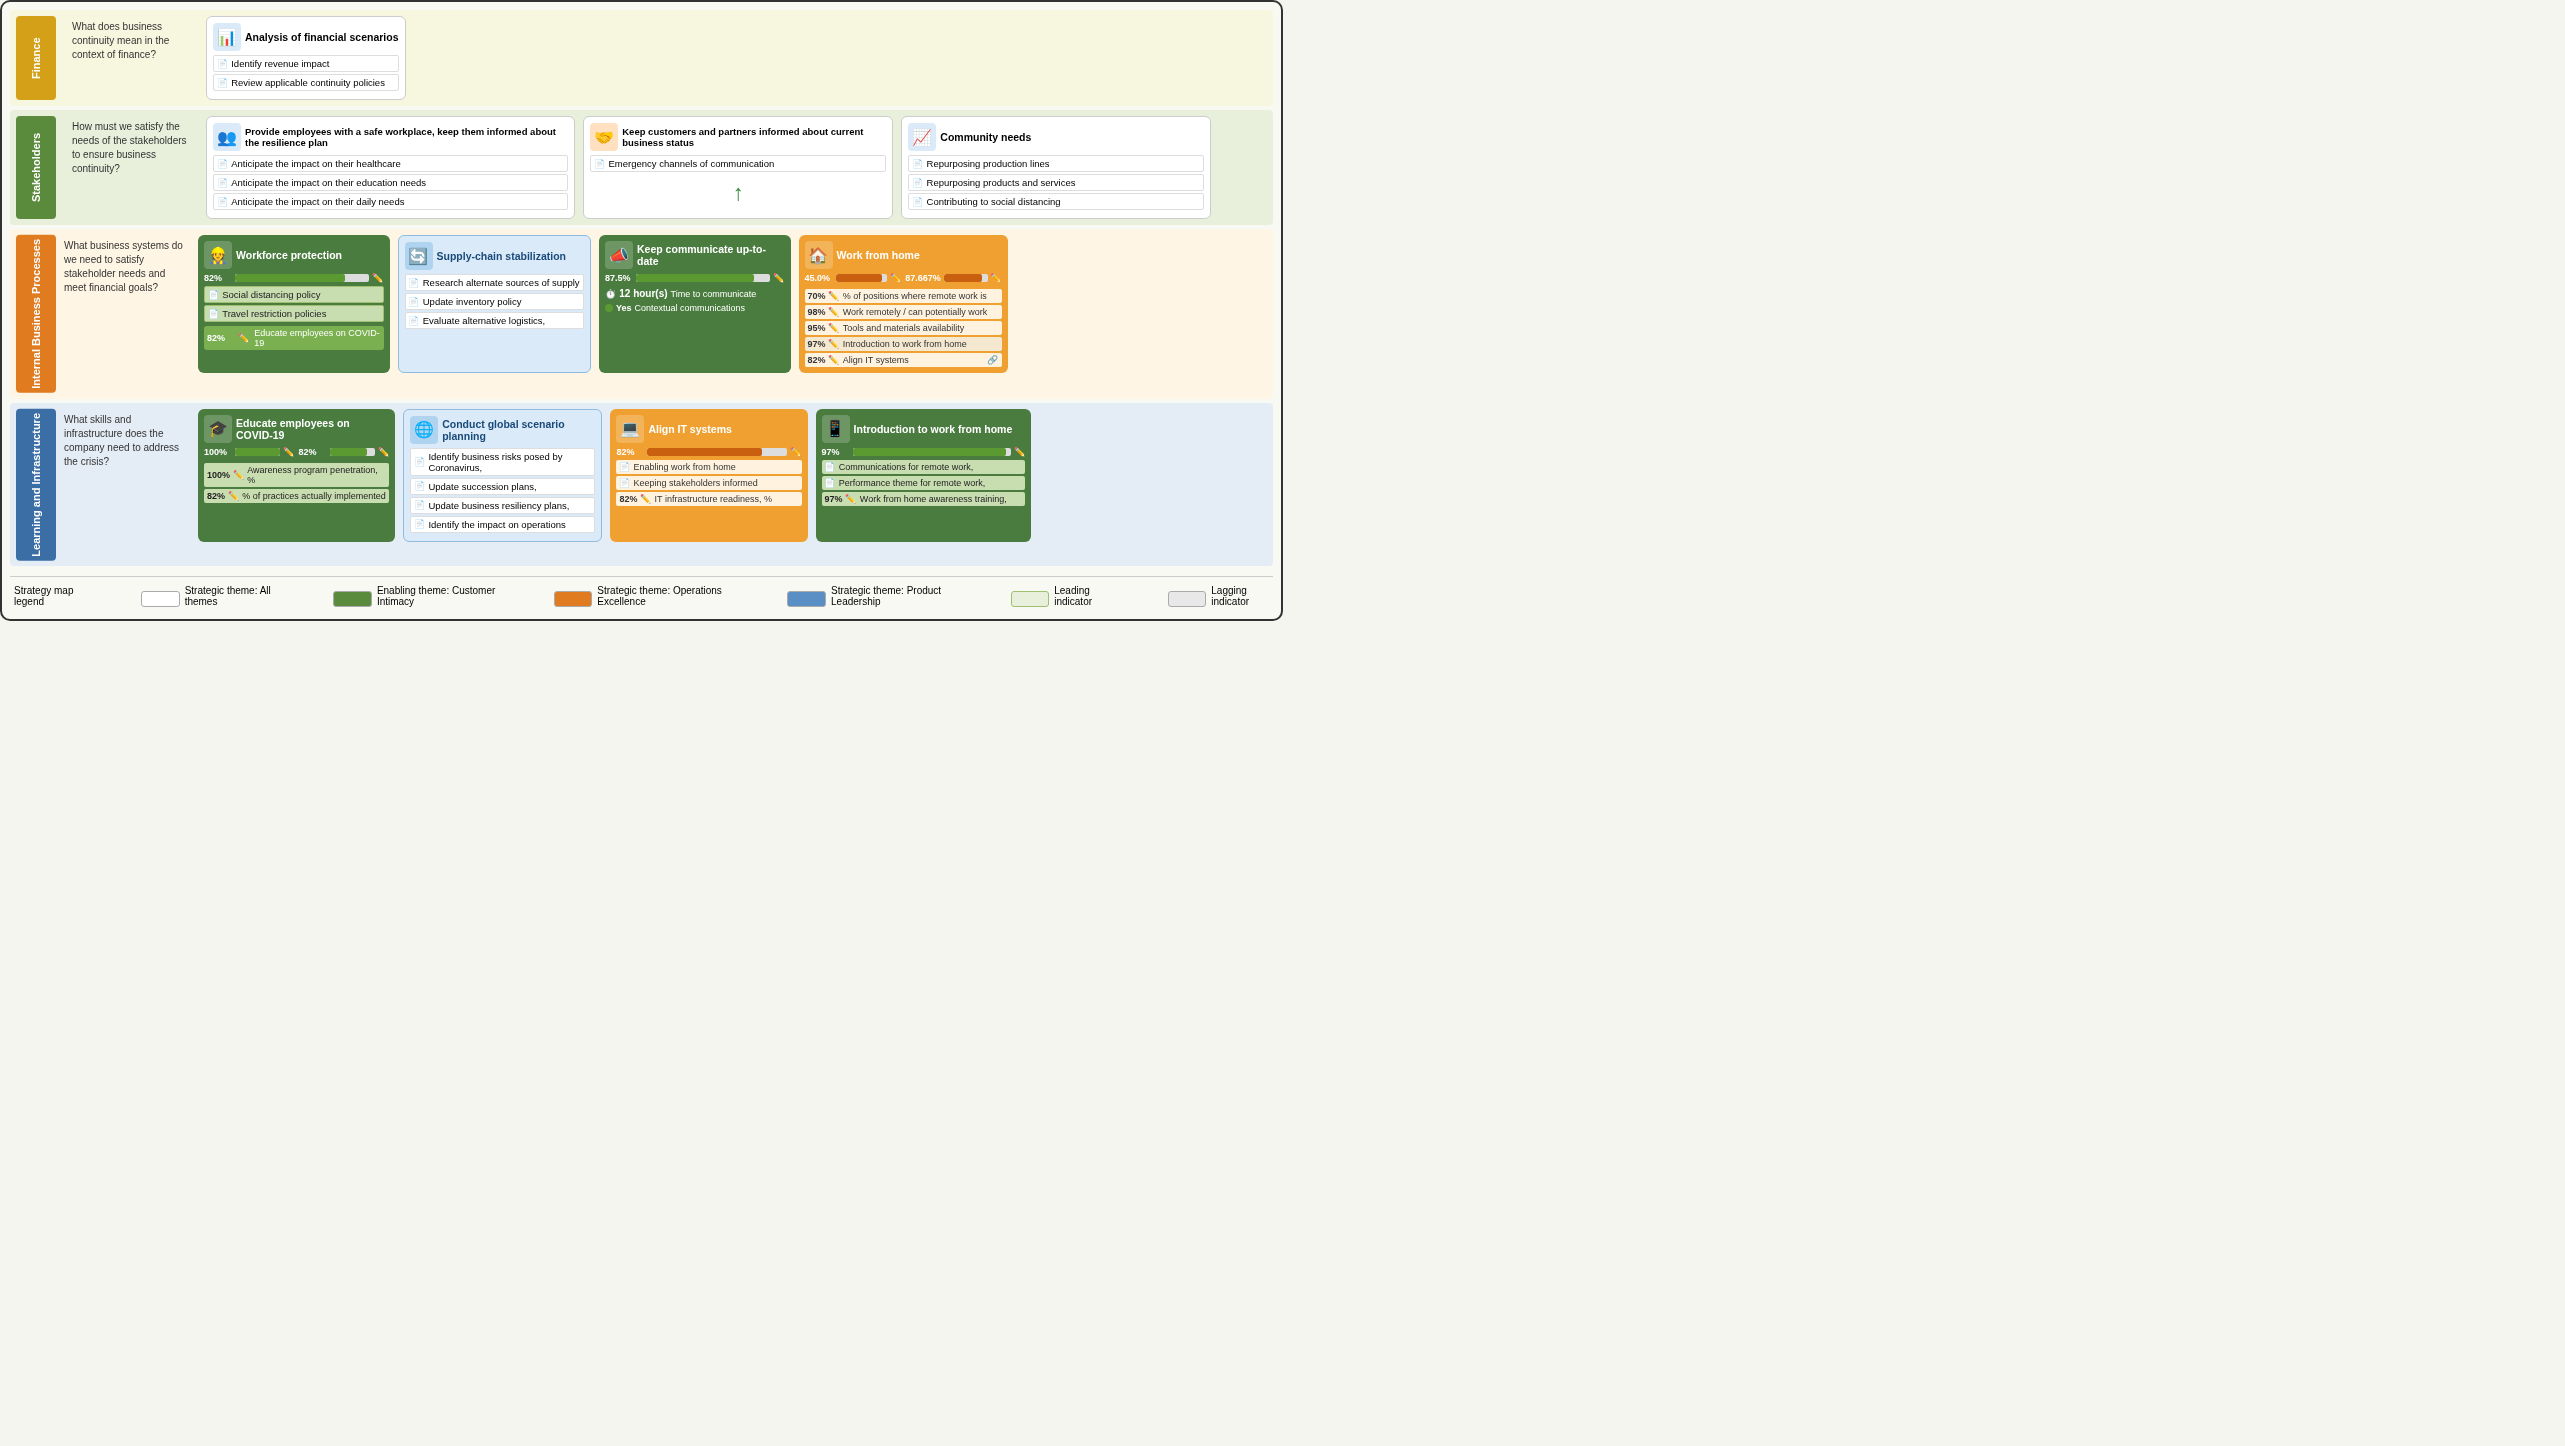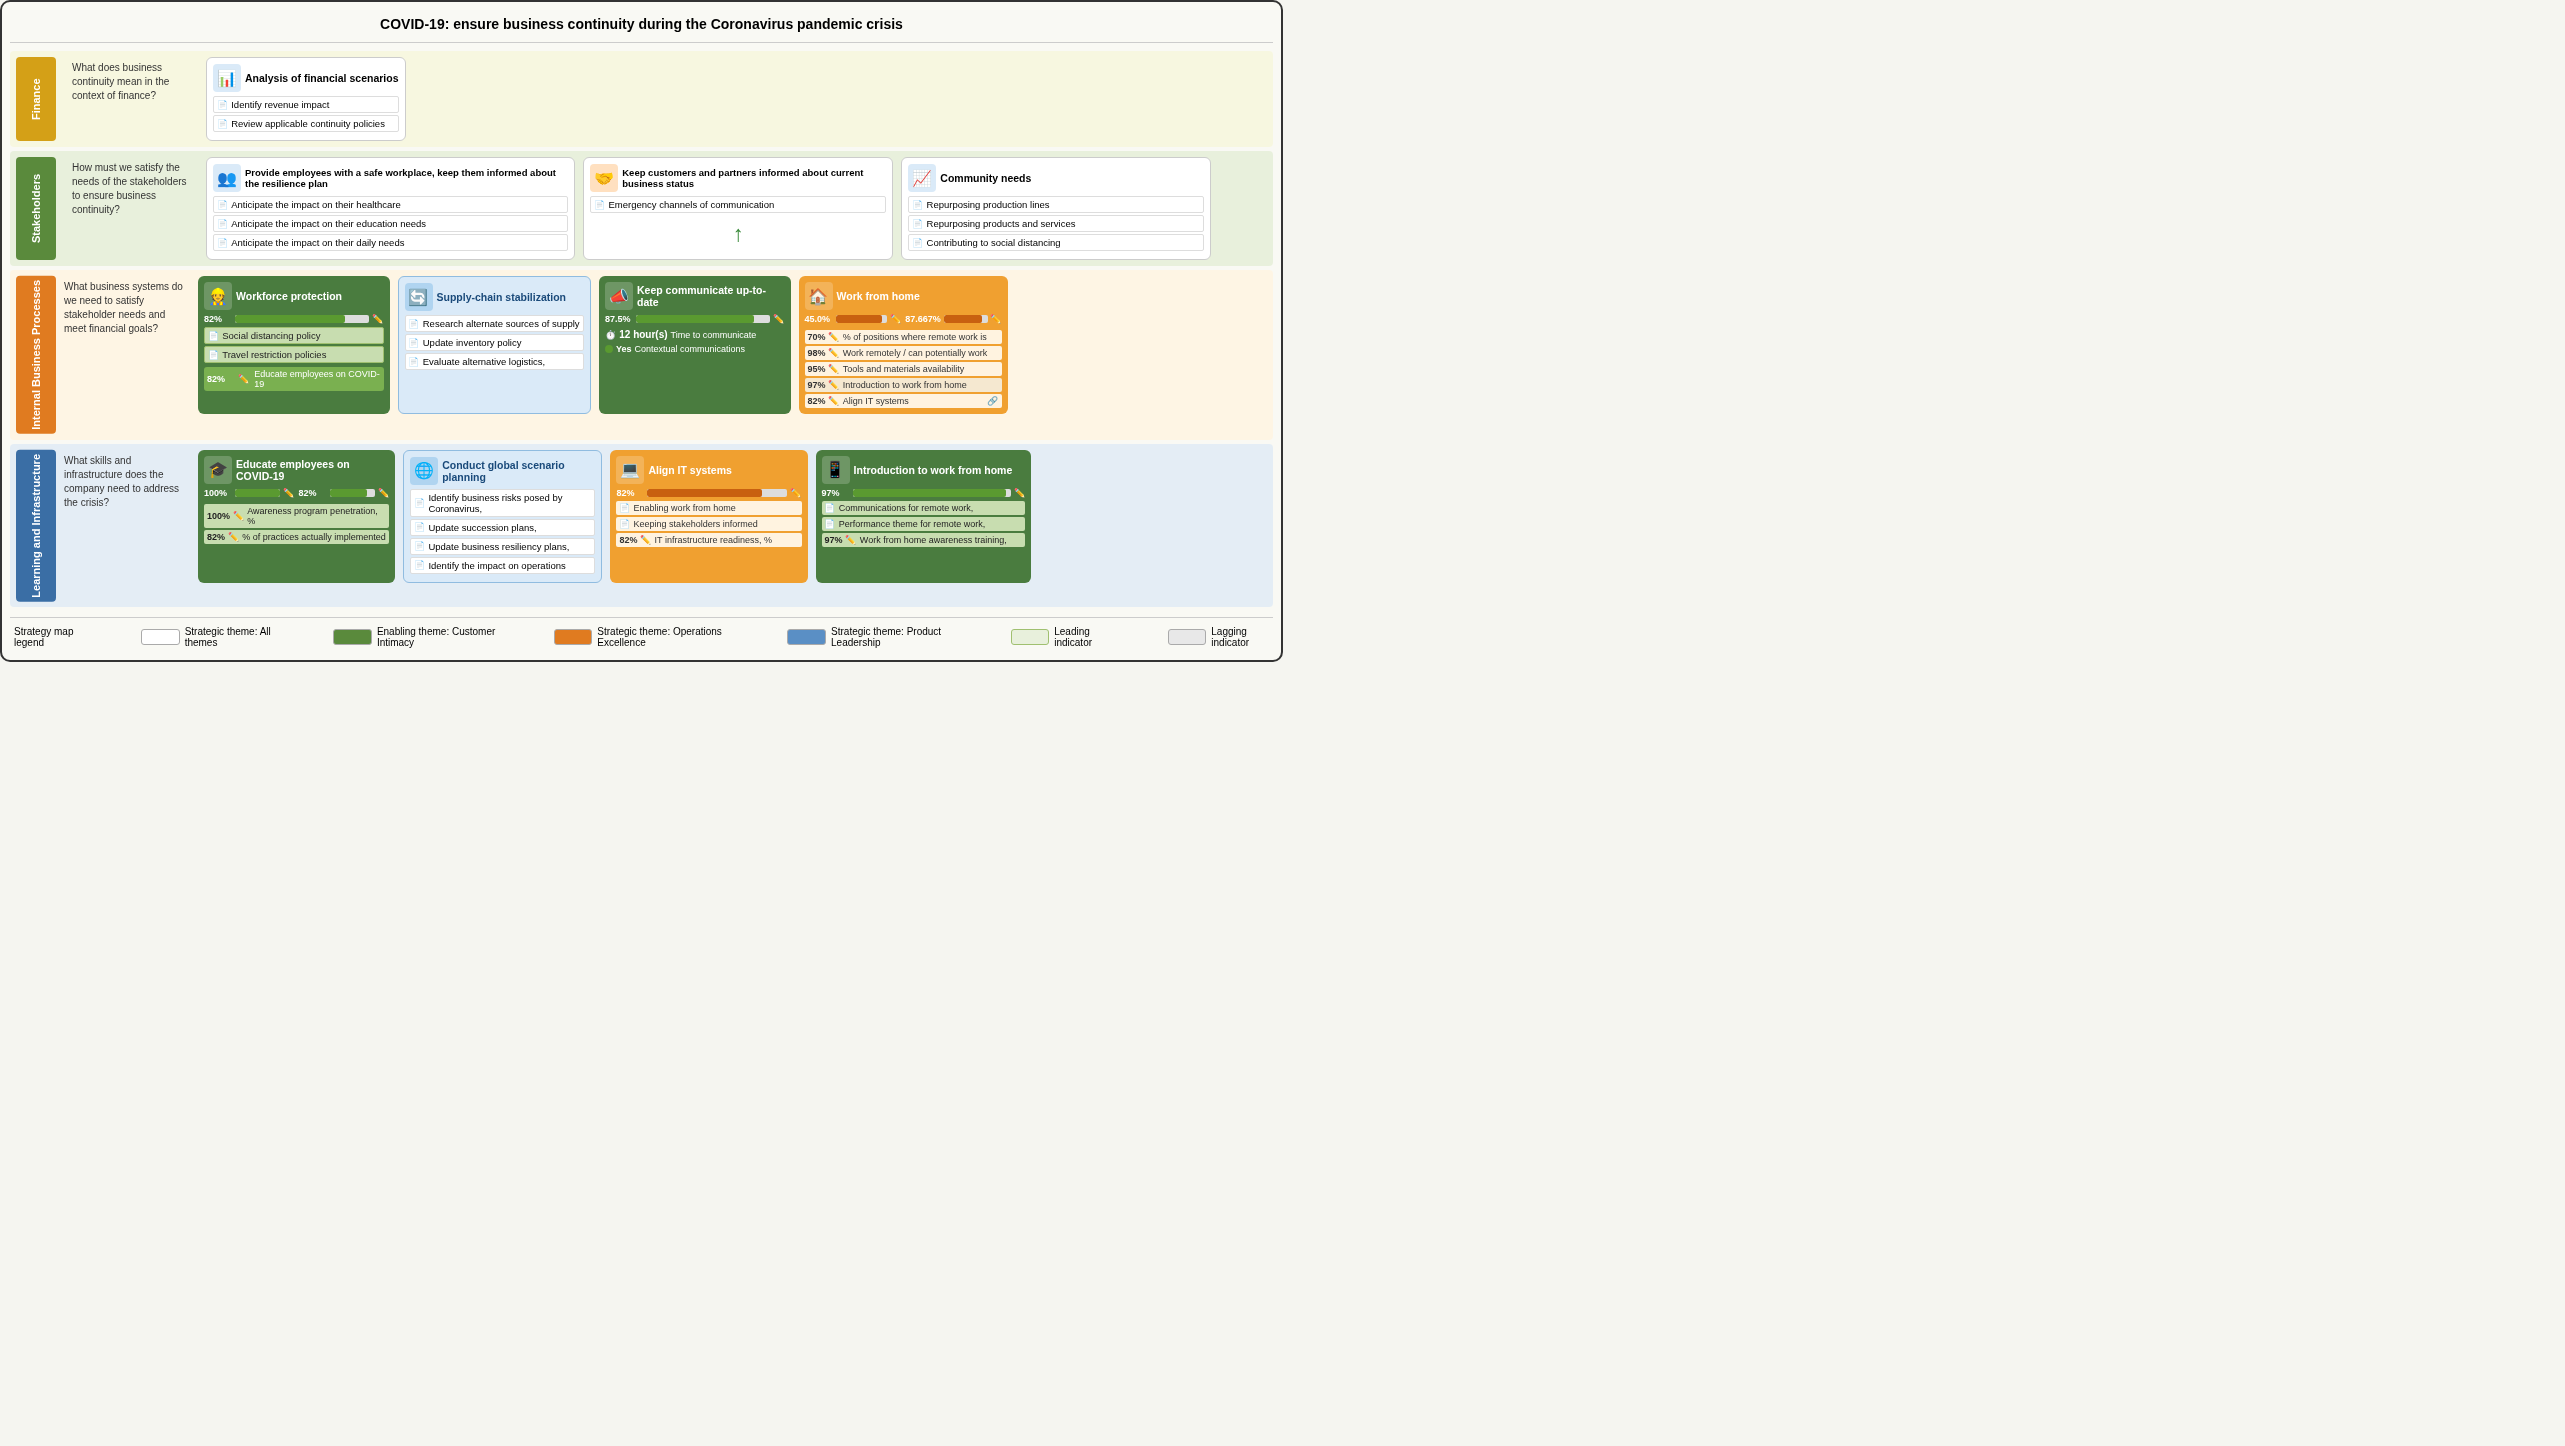--- a/index.html
+++ b/index.html
@@ -218,21 +218,21 @@
       align-items: center;
       gap: 16px;
       padding: 8px 4px 4px 4px;
       font-size: 10px;
       border-top: 1px solid #ccc;
       margin-top: 6px;
     }
 
     .legend-item {
       display: flex;
-      align-items: center;
+      align-items: flex-end;
       gap: 5px;
       margin-left: 40px;
     }
 
     .legend-box {
       width: 50px;
       height: 16px;
       border-radius: 3px;
       border: 1px solid #aaa;
     }
@@ -240,21 +240,20 @@
     .legend-box-green { background: #5a8a3c; }
     .legend-box-light { background: #e8f0dc; border: 1px solid #a0c070; }
     .legend-box-gray { background: #e8e8e8; }
     .card-w2 { width: 200px; min-width: 200px; }
 
   </style>
 </head>
 <body>
 
 <div class="main-container">
-  <div class="main-title">COVID-19: ensure business continuity during the Coronavirus pandemic crisis</div>
 
   <div class="content-area">
 
     <div class="row-band band-finance">
       <div style="display:flex; gap:12px;">
         <div class="row-label finance">Finance</div>
         <div style="flex:1; display:flex; gap:8px; align-items:flex-start;">
           <div class="row-question">What does business continuity mean in the context of finance?</div>
           <div style="flex:1; display:flex; justify-content:center;">
             <div class="card card-white card-w2">

